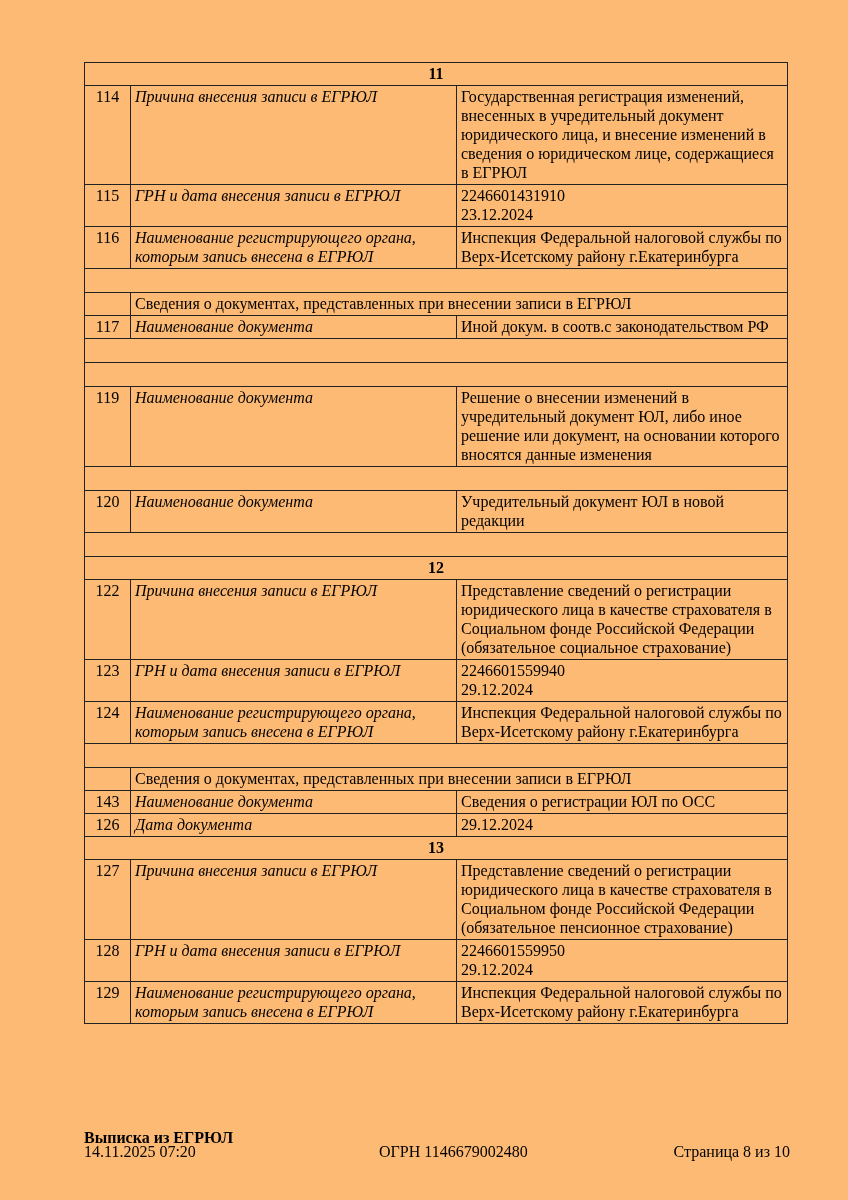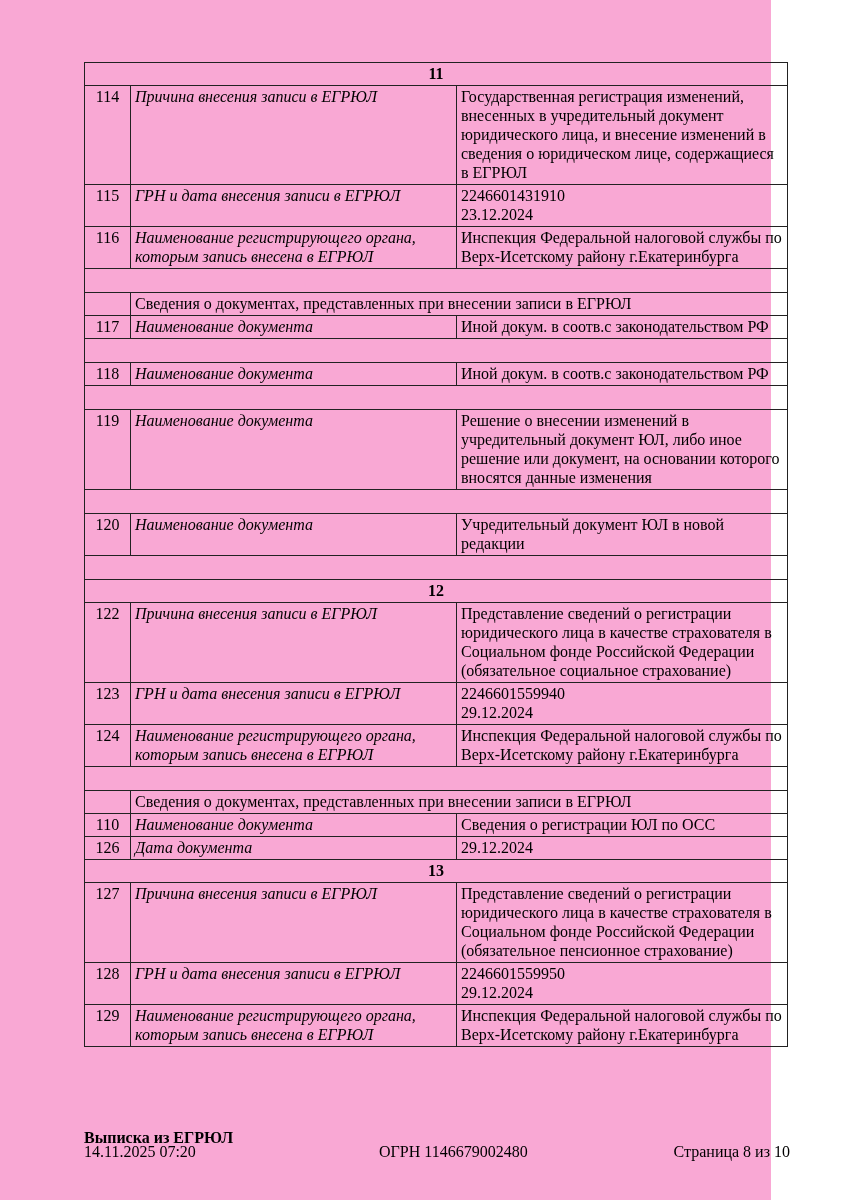--- a/index.html
+++ b/index.html
@@ -9,23 +9,23 @@
   }
   body {
     width: 848px;
     height: 1200px;
     font-family: "Liberation Serif", "DejaVu Serif", serif;
     color: #000000;
     overflow: hidden;
   }
   .page {
     position: relative;
-    width: 771px;
+    width: 848px;
     height: 1200px;
-    background: #f9a8d4;
+    background: #fdba74;
   }
   table.egrul {
     position: absolute;
     left: 84px;
     top: 62px;
     width: 703px;
     border-collapse: collapse;
     table-layout: fixed;
   }
   table.egrul td {
@@ -118,25 +118,20 @@
         </tr>
         <tr>
           <td class="num">117</td>
           <td class="label">Наименование документа</td>
           <td class="value">Иной докум. в соотв.с законодательством РФ</td>
         </tr>
         <tr>
           <td colspan="3" class="spacer"></td>
         </tr>
         <tr>
-          <td class="num">118</td>
-          <td class="label">Наименование документа</td>
-          <td class="value">Иной докум. в соотв.с законодательством РФ</td>
-        </tr>
-        <tr>
           <td colspan="3" class="spacer"></td>
         </tr>
         <tr>
           <td class="num">119</td>
           <td class="label">Наименование документа</td>
           <td class="value">Решение о внесении изменений в учредительный документ ЮЛ, либо иное решение или документ, на основании которого вносятся данные изменения</td>
         </tr>
         <tr>
           <td colspan="3" class="spacer"></td>
         </tr>
@@ -168,21 +163,21 @@
           <td class="value">Инспекция Федеральной налоговой службы по Верх-Исетскому району г.Екатеринбурга</td>
         </tr>
         <tr>
           <td colspan="3" class="spacer"></td>
         </tr>
         <tr>
           <td class="num"></td>
           <td colspan="2" class="subheader">Сведения о документах, представленных при внесении записи в ЕГРЮЛ</td>
         </tr>
         <tr>
-          <td class="num">110</td>
+          <td class="num">143</td>
           <td class="label">Наименование документа</td>
           <td class="value">Сведения о регистрации ЮЛ по ОСС</td>
         </tr>
         <tr>
           <td class="num">126</td>
           <td class="label">Дата документа</td>
           <td class="value">29.12.2024</td>
         </tr>
         <tr>
           <td colspan="3" class="section">13</td>

